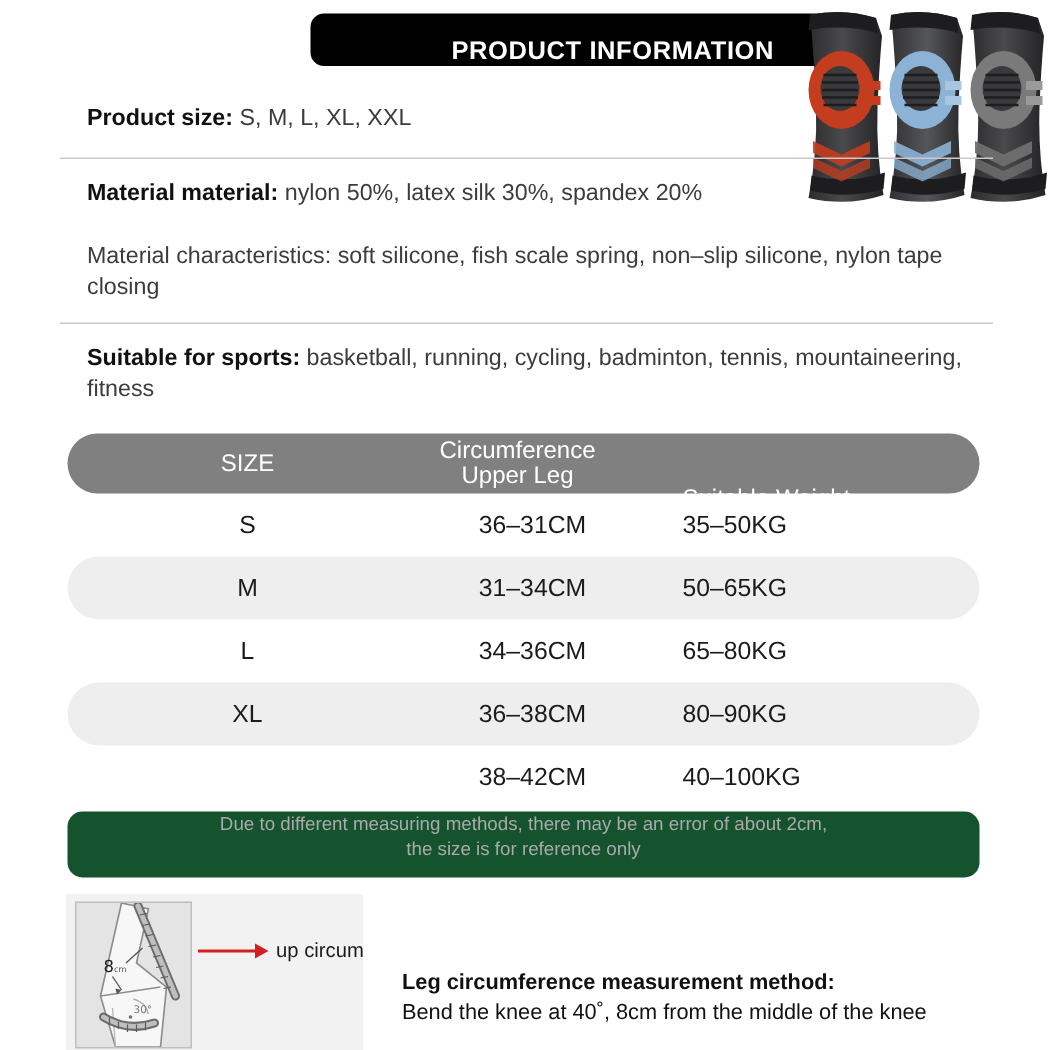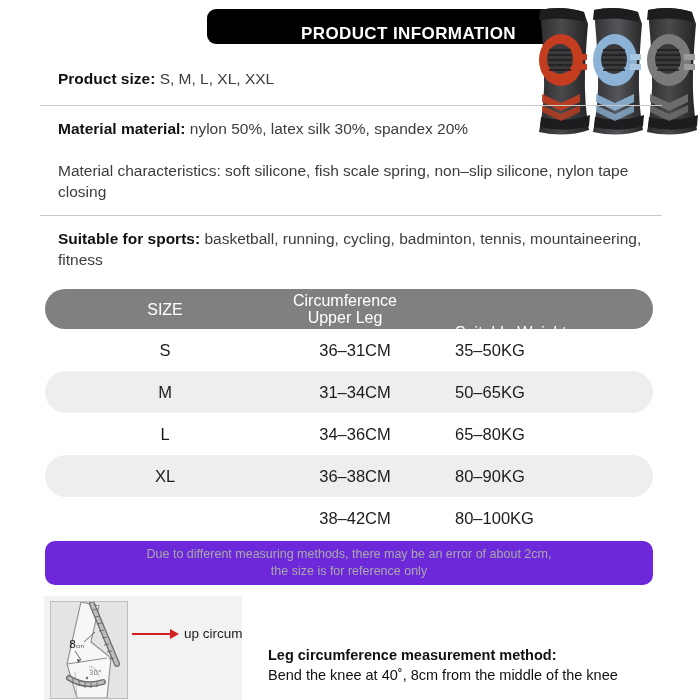--- a/index.html
+++ b/index.html
@@ -108,26 +108,25 @@
     line-height: 17px;
   }
   .row.header .cell-size   { left: 30px;  width: 180px; text-align: center; }
   .row.header .cell-circ   { left: 205px; width: 190px; text-align: center; }
   .row.header .cell-weight { left: 410px; width: 200px; text-align: left; margin-top: 46px; }
 
   .note {
     position: relative;
     margin-top: 2px;
     height: 44px;
-    background: #6d28d9;
+    background: #14532d;
     border-radius: 10px;
     display: flex;
     flex-direction: column;
     align-items: center;
-    justify-content: center;
     color: #aaaaaa;
     font-size: 12.5px;
     line-height: 17px;
   }
 
   
   .diagram-panel {
     position: absolute;
     left: 44px;
     top: 596px;
@@ -303,21 +302,21 @@
   </div>
 
   <div class="row shade">
     <div class="cell cell-size">XL</div>
     <div class="cell cell-circ">36–38CM</div>
     <div class="cell cell-weight">80–90KG</div>
   </div>
 
   <div class="row plain">
     <div class="cell cell-circ">38–42CM</div>
-    <div class="cell cell-weight">80–100KG</div>
+    <div class="cell cell-weight">40–100KG</div>
   </div>
 
   <div class="note">
     <div>Due to different measuring methods, there may be an error of about 2cm,</div>
     <div>the size is for reference only</div>
   </div>
 </div>
 
 <div class="diagram-panel">
 

